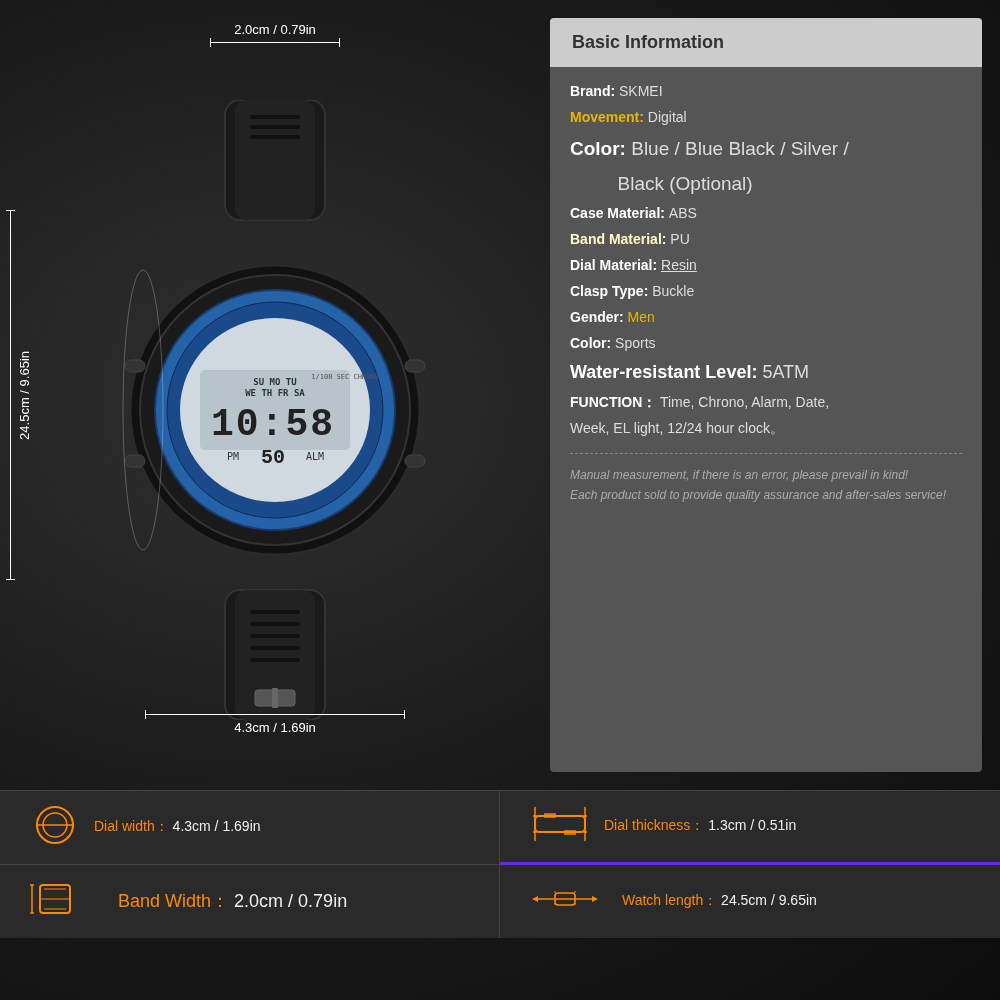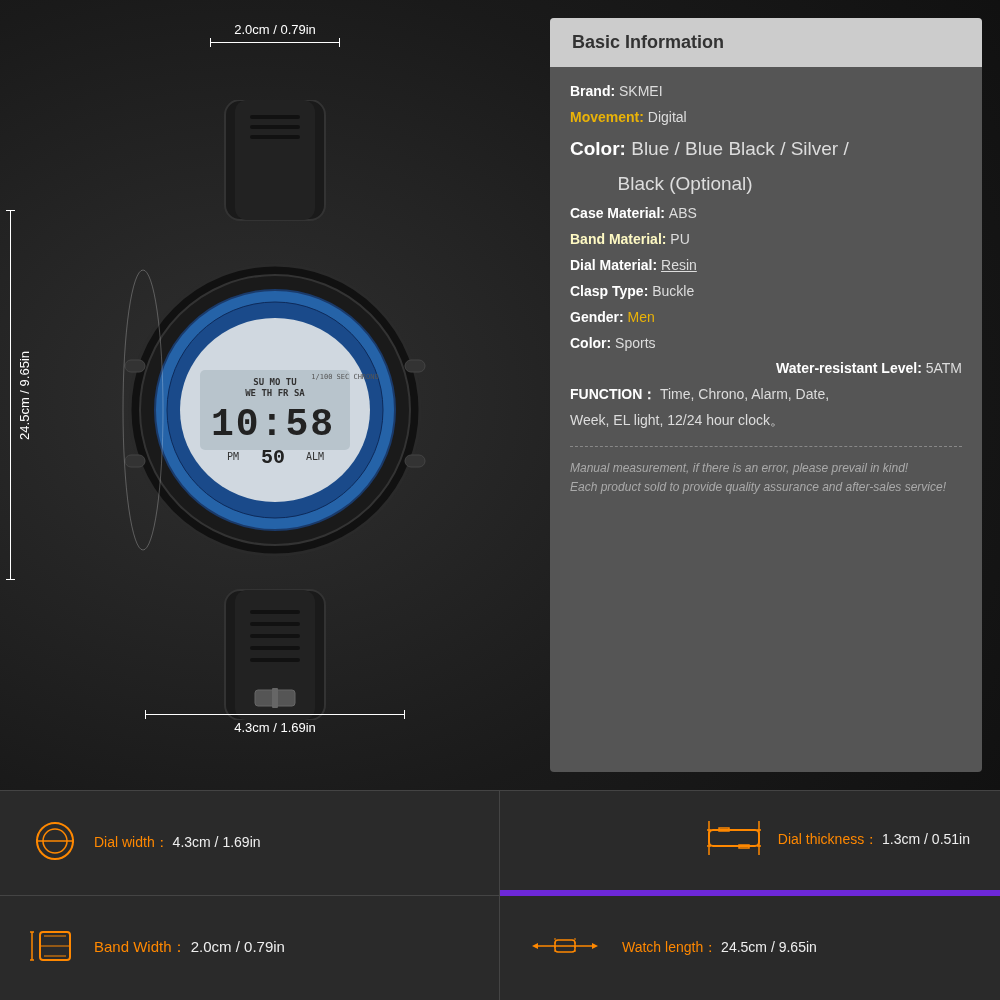--- a/index.html
+++ b/index.html
@@ -147,61 +147,61 @@
         <div style="line-height:1.85;color:#eee;font-size:14px;">
           <span style="font-weight:bold;color:#fff;">Gender: </span>
           <span style="color:#eab308;">Men</span>
         </div>
 
         <div style="line-height:1.85;color:#eee;font-size:14px;">
           <span style="font-weight:bold;color:#fff;">Color: </span>
           <span style="color:#ddd;">Sports</span>
         </div>
 
-        <div style="line-height:1.85;color:#eee;font-size:14px;text-align:right;">
+        <div style="line-height:1.85;color:#eee;font-size:18px;">
           <span style="font-weight:bold;color:#fff;">Water-resistant Level: </span>
           <span style="color:#ddd;">5ATM</span>
         </div>
 
         <div style="line-height:1.85;color:#eee;font-size:14px;">
           <span style="font-weight:bold;color:#fff;">FUNCTION：</span>
           <span style="color:#ddd;">Time, Chrono, Alarm, Date,<br>Week, EL light, 12/24 hour clock。</span>
         </div>
 
         <hr style="border:none;border-top:1px dashed #888;margin:12px 0;">
 
         <div style="font-size:12px;color:#aaa;line-height:1.6;font-style:italic;">
           <span>Manual measurement, if there is an error, please prevail in kind!<br></span>
           <span>Each product sold to provide quality assurance and after-sales service!</span>
         </div>
 
       </div>
     </div>
   </div>
 
-  <div style="width:100%;height:210px;background:#2a2a2a;display:grid;grid-template-columns:1fr 1fr;grid-template-rows:1fr 1fr;border-top:1px solid #444;">
+  <div style="width:100%;height:148px;background:#2a2a2a;display:grid;grid-template-columns:1fr 1fr;grid-template-rows:1fr 1fr;border-top:1px solid #444;">
 
     <div style="display:flex;align-items:center;padding:10px 30px;border-right:1px solid #444;border-bottom:1px solid #444;">
       <div style="margin-right:14px;flex-shrink:0;">
         <svg width="50" height="44" viewBox="0 0 50 44">
 
           <circle cx="25" cy="22" r="18" fill="none" stroke="#ff8800" stroke-width="2"></circle>
           <circle cx="25" cy="22" r="12" fill="none" stroke="#ff8800" stroke-width="1.5"></circle>
           <line x1="7" y1="22" x2="43" y2="22" stroke="#ff8800" stroke-width="1.5"></line>
           <line x1="7" y1="20" x2="7" y2="24" stroke="#ff8800" stroke-width="1.5"></line>
           <line x1="43" y1="20" x2="43" y2="24" stroke="#ff8800" stroke-width="1.5"></line>
         </svg>
       </div>
       <div style="color:#eee;font-size:14px;">
         <span style="color:#ff8800;">Dial width：</span>
         <span>4.3cm / 1.69in</span>
       </div>
     </div>
 
-    <div style="display:flex;align-items:center;padding:10px 30px;border-bottom:6px solid #6d28d9;justify-content:flex-end;">
+    <div style="display:flex;align-items:center;padding:10px 30px;border-bottom:3px solid #6d28d9;">
       <div style="margin-right:14px;flex-shrink:0;">
         <svg width="60" height="44" viewBox="0 0 60 44">
 
           <rect x="5" y="14" width="50" height="16" rx="4" fill="none" stroke="#ff8800" stroke-width="2"></rect>
           <rect x="15" y="12" width="10" height="3" fill="none" stroke="#ff8800" stroke-width="1.5"></rect>
           <rect x="35" y="29" width="10" height="3" fill="none" stroke="#ff8800" stroke-width="1.5"></rect>
           <line x1="5" y1="5" x2="5" y2="39" stroke="#ff8800" stroke-width="1.5"></line>
           <line x1="55" y1="5" x2="55" y2="39" stroke="#ff8800" stroke-width="1.5"></line>
           <line x1="3" y1="14" x2="7" y2="14" stroke="#ff8800" stroke-width="1.5"></line>
           <line x1="3" y1="30" x2="7" y2="30" stroke="#ff8800" stroke-width="1.5"></line>
@@ -221,21 +221,21 @@
 
           <rect x="10" y="8" width="30" height="28" rx="3" fill="none" stroke="#ff8800" stroke-width="2"></rect>
           <line x1="10" y1="22" x2="40" y2="22" stroke="#ff8800" stroke-width="1"></line>
           <line x1="2" y1="8" x2="2" y2="36" stroke="#ff8800" stroke-width="1.5"></line>
           <line x1="0" y1="8" x2="4" y2="8" stroke="#ff8800" stroke-width="1.5"></line>
           <line x1="0" y1="36" x2="4" y2="36" stroke="#ff8800" stroke-width="1.5"></line>
           <line x1="14" y1="12" x2="36" y2="12" stroke="#ff8800" stroke-width="1"></line>
           <line x1="14" y1="32" x2="36" y2="32" stroke="#ff8800" stroke-width="1"></line>
         </svg>
       </div>
-      <div style="color:#eee;font-size:15px;">
+      <div style="color:#eee;font-size:18px;margin-left:24px;">
         <span style="color:#ff8800;">Band Width：</span>
         <span>2.0cm / 0.79in</span>
       </div>
     </div>
 
     <div style="display:flex;align-items:center;padding:10px 30px;gap:8px;">
       <div style="margin-right:14px;flex-shrink:0;">
         <svg width="70" height="44" viewBox="0 0 70 44">
 
           <rect x="25" y="16" width="20" height="12" rx="3" fill="none" stroke="#ff8800" stroke-width="1.5"></rect>

